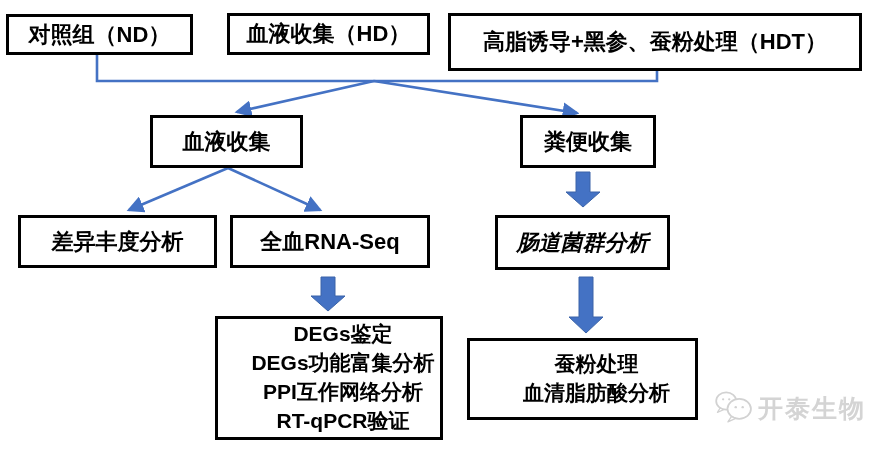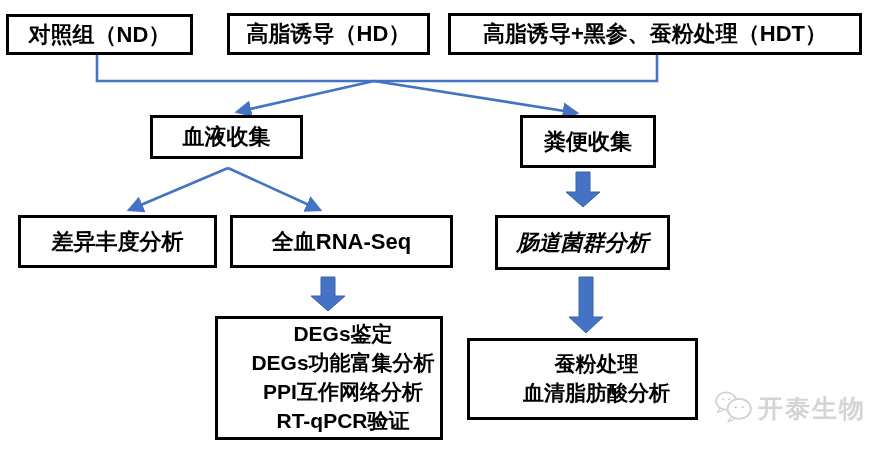--- a/index.html
+++ b/index.html
@@ -29,27 +29,27 @@
     align-items: center;
     justify-content: center;
     text-align: center;
     line-height: 1.25;
     white-space: nowrap;
   }
   .box.multiline { flex-direction: column; font-size: 21px; line-height: 1.38; padding-left: 28px; }
   
   .nd       { left: 6px;   top: 14px;  width: 187px; height: 41px; }
   .hd       { left: 227px; top: 13px;  width: 203px; height: 42px; }
-  .hdt      { left: 448px; top: 13px;  width: 414px; height: 42px; }
+  .hdt      { left: 448px; top: 13px;  width: 414px; height: 58px; }
   
-  .blood    { left: 150px; top: 115px; width: 153px; height: 44px; }
+  .blood    { left: 150px; top: 115px; width: 153px; height: 53px; }
   .feces    { left: 520px; top: 115px; width: 136px; height: 53px; }
   
   .serum    { left: 18px;  top: 215px; width: 199px; height: 53px; }
-  .rnaseq   { left: 230px; top: 215px; width: 223px; height: 53px; }
+  .rnaseq   { left: 230px; top: 215px; width: 200px; height: 53px; }
   .gut      { left: 495px; top: 215px; width: 175px; height: 55px; font-style: italic; }
   
   .degs     { left: 215px; top: 316px; width: 228px; height: 124px; }
   .divers   { left: 467px; top: 338px; width: 231px; height: 82px; font-size: 22px; line-height: 1.5; }
   .conn     { stroke: #4472C4; stroke-width: 2.6; fill: none; }
   .blockarrow { fill: #4472C4; stroke: #3a63a8; stroke-width: 1; }
   .watermark {
     position: absolute;
     left: 714px; top: 384px;
     width: 152px; height: 48px;
@@ -84,21 +84,21 @@
 
     <line class="conn" x1="228" y1="168" x2="129" y2="210" marker-end="url(#ah)"></line>
     <line class="conn" x1="228" y1="168" x2="320" y2="210" marker-end="url(#ah)"></line>
 
     <polygon class="blockarrow" points="576,172 590,172 590,192 600,192 583,207 566,192 576,192"></polygon>
     <polygon class="blockarrow" points="321,277 335,277 335,296 345,296 328,311 311,296 321,296"></polygon>
     <polygon class="blockarrow" points="579,277 593,277 593,317 603,317 586,333 569,317 579,317"></polygon>
   </svg>
 
   <div class="box nd">对照组（ND）</div>
-  <div class="box hd">高脂诱导（HD）</div>
+  <div class="box hd">血液收集（HD）</div>
   <div class="box hdt">高脂诱导+黑参、蚕粉处理（HDT）</div>
 
   <div class="box blood">血液收集</div>
   <div class="box feces">粪便收集</div>
 
   <div class="box serum">差异丰度分析</div>
   <div class="box rnaseq">全血RNA-Seq</div>
   <div class="box gut">肠道菌群分析</div>
 
   <div class="box multiline degs">

